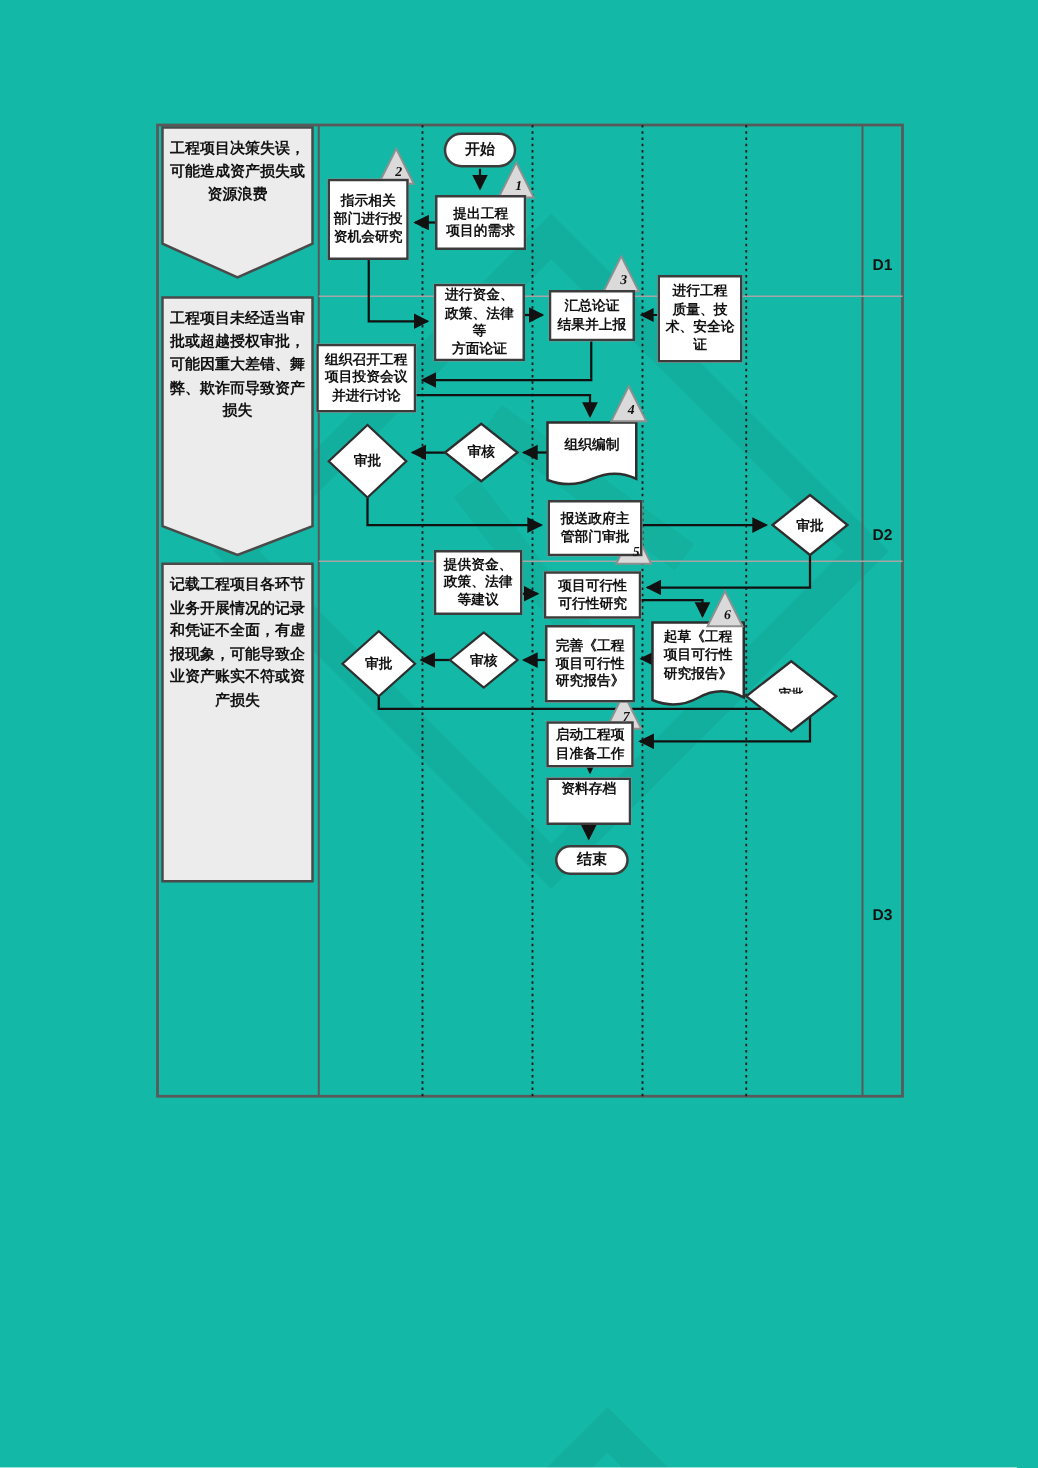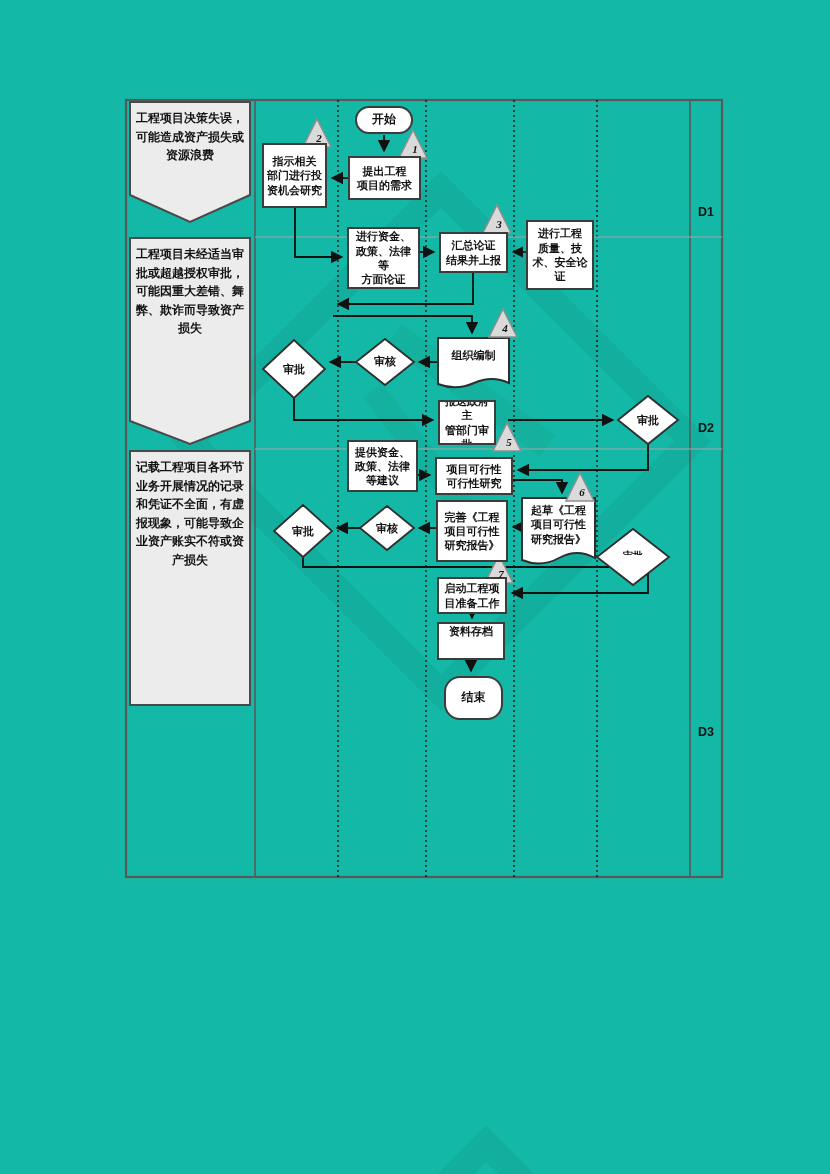--- a/index.html
+++ b/index.html
@@ -128,34 +128,37 @@
   <div class="node" style="left:347px;top:227px;width:73px;height:62px;">进行资金、
 政策、法律
 等
 方面论证</div>
   <div class="node" style="left:439px;top:232px;width:69px;height:41px;">汇总论证
 结果并上报</div>
   <div class="node" style="left:526px;top:220px;width:68px;height:70px;">进行工程
 质量、技
 术、安全论
 证</div>
-  <div class="node" style="left:438px;top:400px;width:58px;height:45px;">报送政府主
+  <div class="node" style="left:253px;top:275px;width:80px;height:55px;">组织召开工程
+项目投资会议
+并进行讨论</div>
+  <div class="node" style="left:438px;top:400px;width:76px;height:45px;">报送政府主
 管部门审批</div>
   <div class="node" style="left:347px;top:440px;width:71px;height:52px;">提供资金、
 政策、法律
 等建议</div>
   <div class="node" style="left:435px;top:457px;width:78px;height:38px;">项目可行性
 可行性研究</div>
   <div class="node" style="left:436px;top:500px;width:72px;height:62px;">完善《工程
 项目可行性
 研究报告》</div>
   <div class="node" style="left:437px;top:577px;width:70px;height:37px;">启动工程项
 目准备工作</div>
   <div class="node toplabel" style="left:437px;top:622px;width:68px;height:38px;">资料存档</div>
-  <div class="node pill" style="left:444px;top:676px;width:59px;height:44px;">结束</div>
+  <div class="node pill" style="left:444px;top:676px;width:59px;height:24px;">结束</div>
 
   <div class="lbl" style="left:440px;top:348px;width:67px;font-size:11px;">组织编制</div>
   <div class="lbl" style="left:524px;top:503px;width:69px;font-size:11px;line-height:1.3;">起草《工程
 项目可行性
 研究报告》</div>
   <div class="lbl" style="left:363px;top:354px;width:44px;font-size:11px;">审核</div>
   <div class="lbl" style="left:626px;top:413px;width:44px;font-size:11px;">审批</div>
   <div class="lbl" style="left:365px;top:521px;width:44px;font-size:11px;">审核</div>
   <div class="clipwrap" style="left:272px;top:362px;width:44px;height:13px;">审批</div>
   <div class="clipwrap" style="left:281px;top:524px;width:44px;height:13px;">审批</div>

